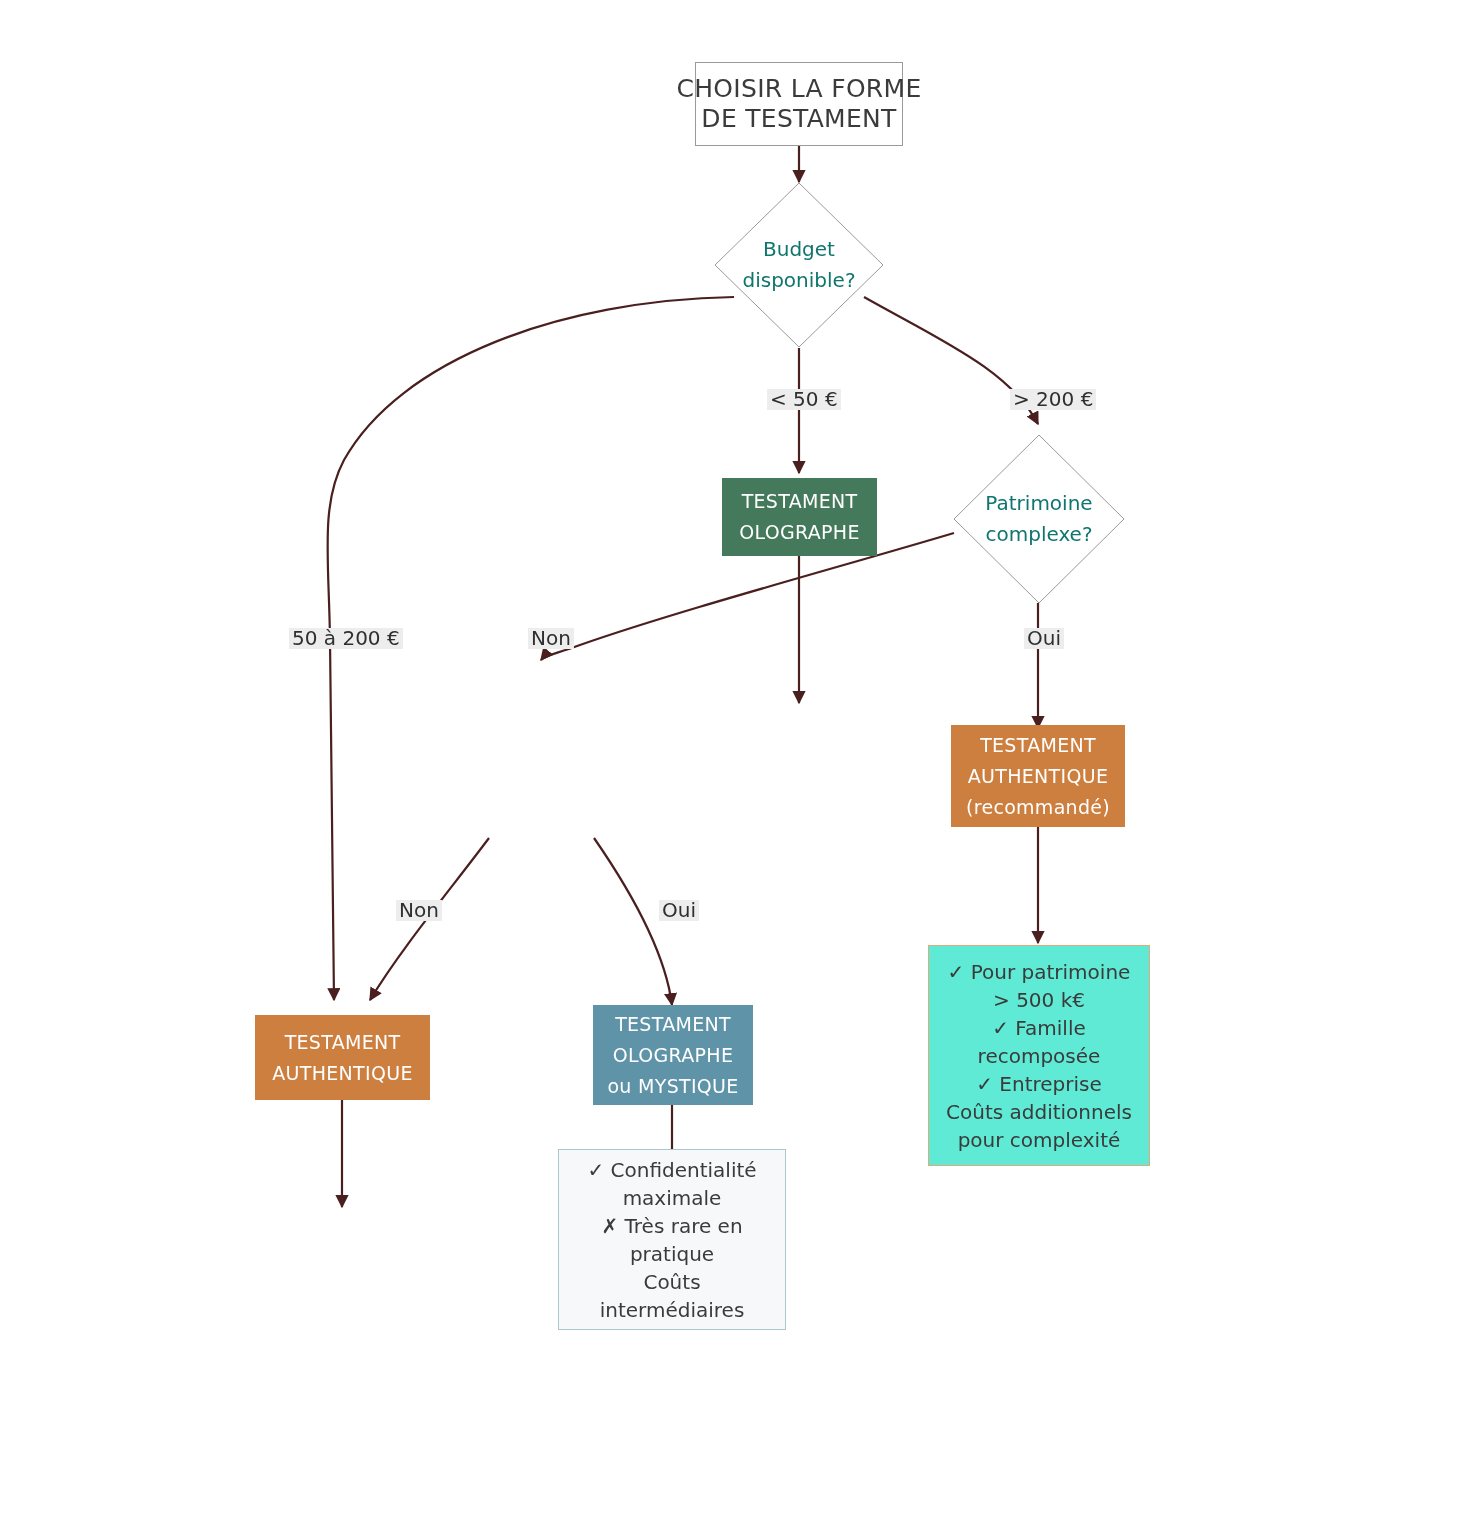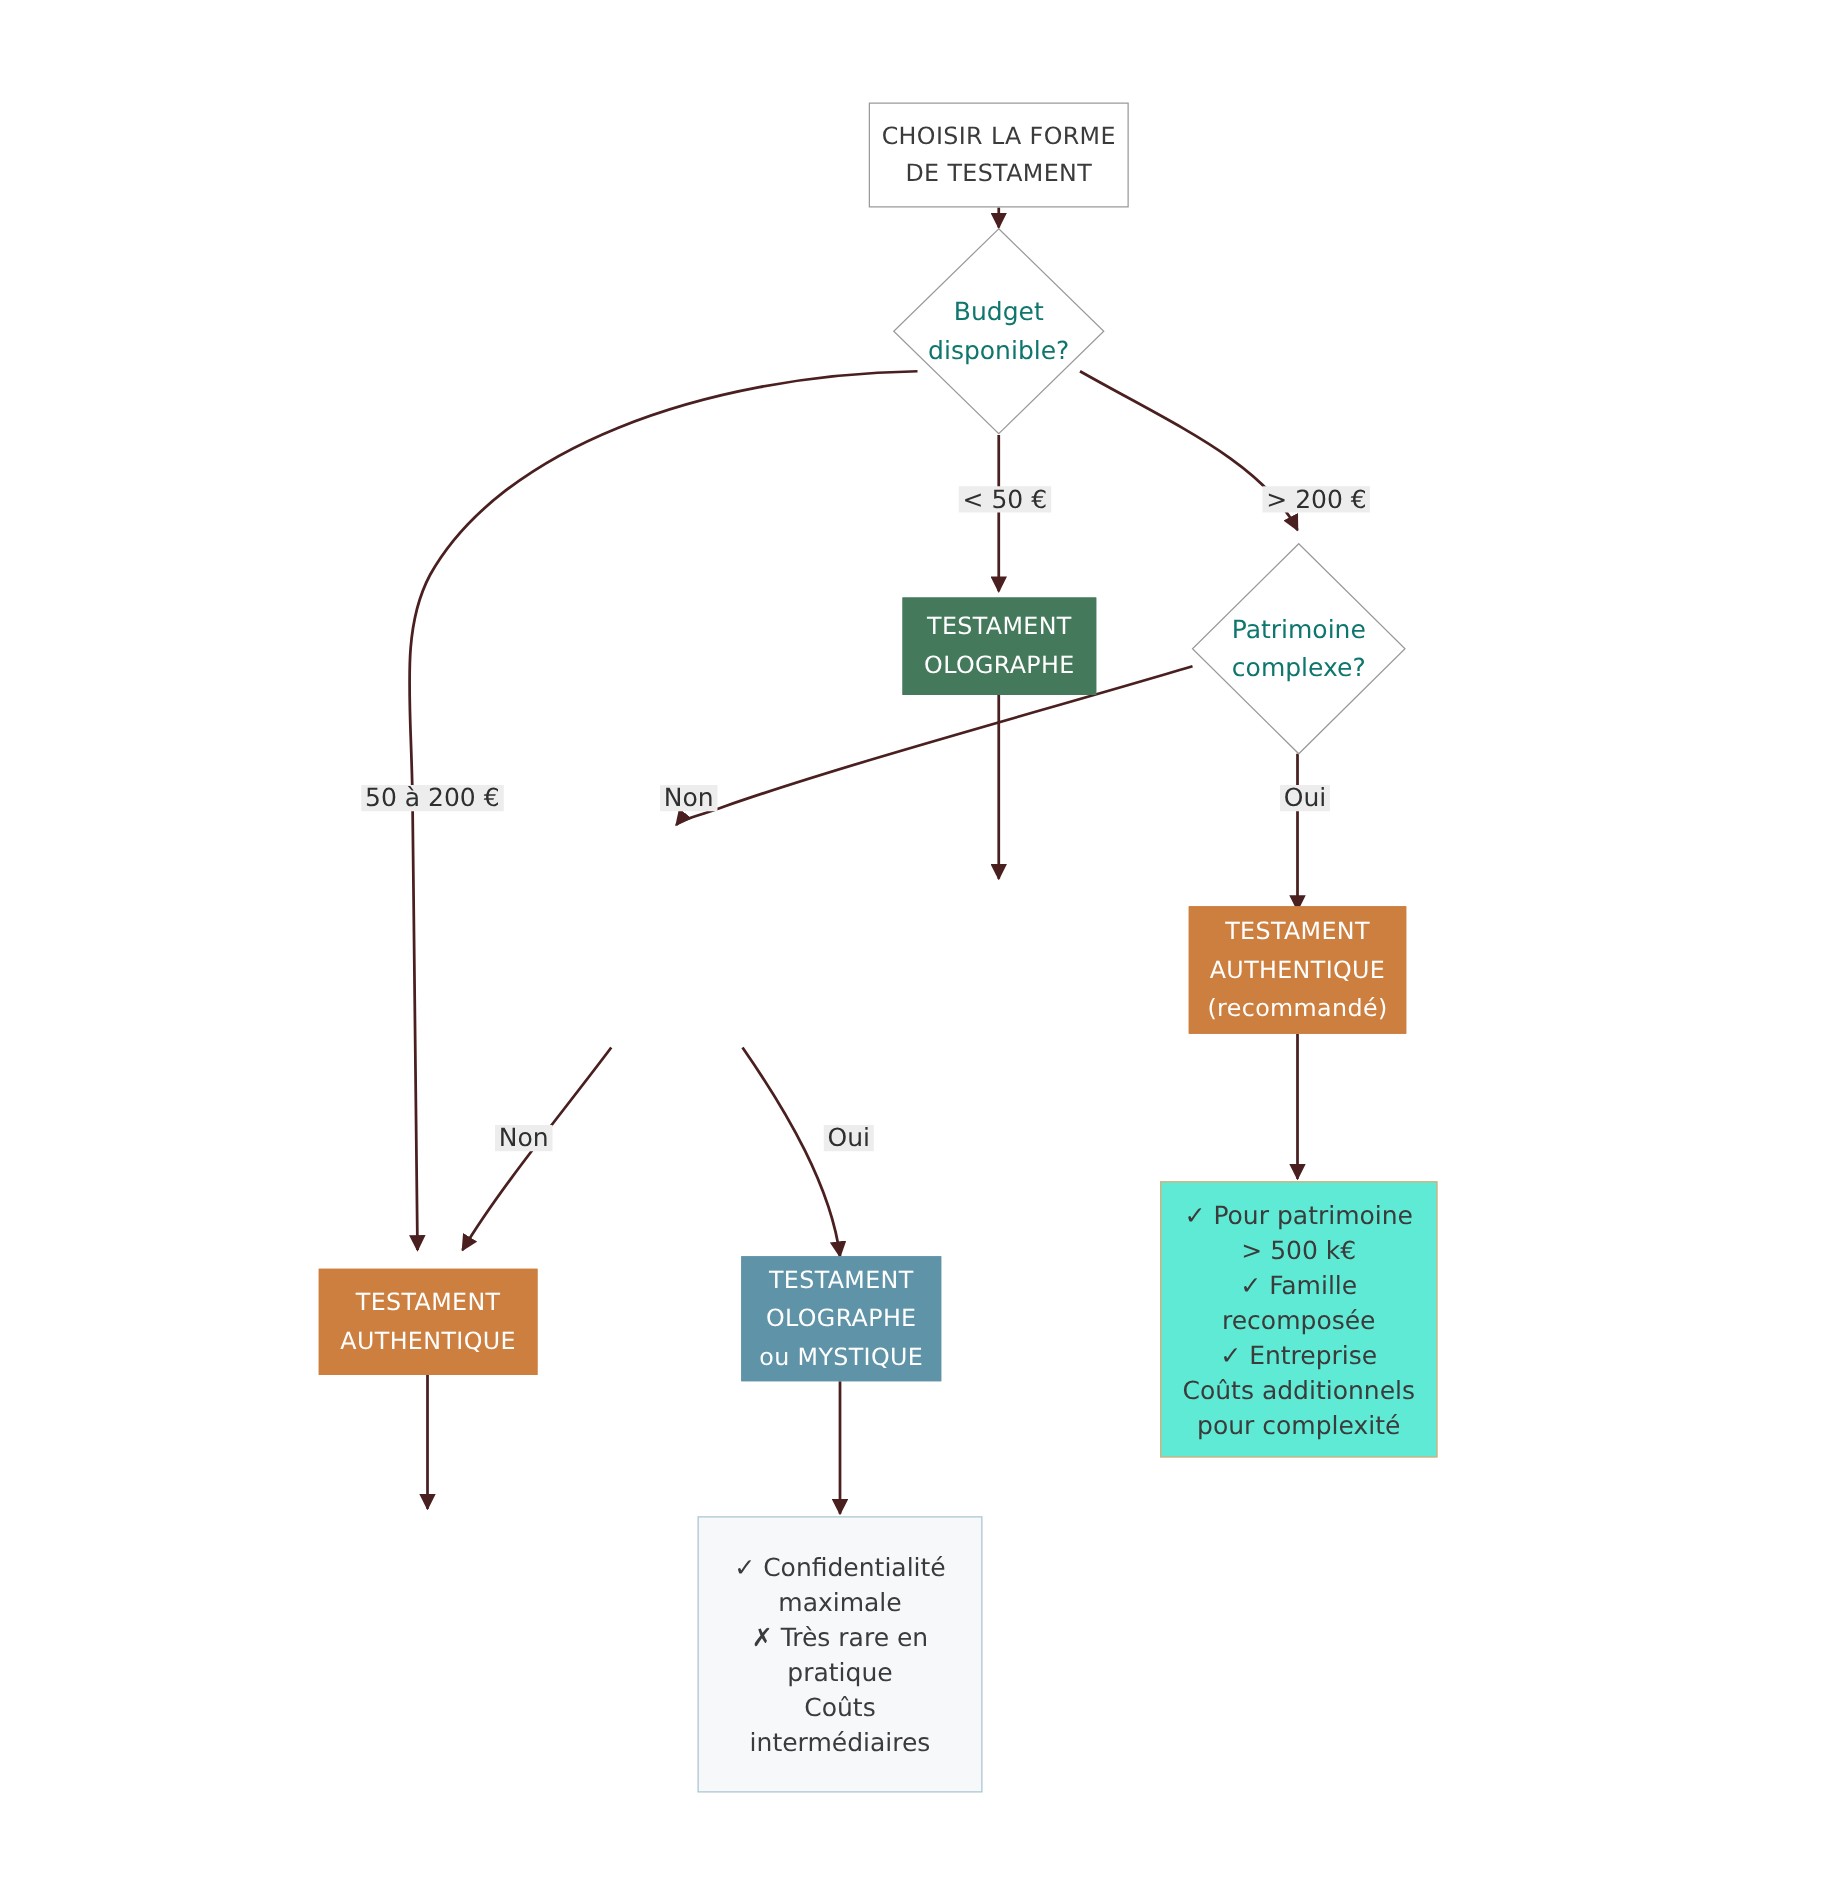--- a/index.html
+++ b/index.html
@@ -34,24 +34,23 @@
     flex-direction: column;
     align-items: center;
     justify-content: center;
     text-align: center;
   }
   
   .rect-plain {
     border: 1px solid #9a9a9a;
     background: #ffffff;
     color: #3b3b3b;
-    font-size: 19px;
+    font-size: 25px;
     line-height: 30px;
     letter-spacing: .3px;
-    margin-top: 20px;
   }
   .rect-green {
     background: #44795b;
     color: #ffffff;
     font-size: 19px;
     line-height: 31px;
     letter-spacing: .3px;
     border: 1px solid #44795b;
   }
   .rect-orange {
@@ -211,21 +210,21 @@
     <span class="ln">✓ Pour patrimoine</span>
     <span class="ln">&gt; 500 k€</span>
     <span class="ln">✓ Famille</span>
     <span class="ln">recomposée</span>
     <span class="ln">✓ Entreprise</span>
     <span class="ln">Coûts additionnels</span>
     <span class="ln">pour complexité</span>
   </div>
 
 
-  <div class="node note note-blue" style="left:558px; top:1213px; width:228px; height:221px;">
+  <div class="node note note-blue" style="left:558px; top:1149px; width:228px; height:181px;">
     <span class="ln">✓ Confidentialité</span>
     <span class="ln">maximale</span>
     <span class="ln">✗ Très rare en</span>
     <span class="ln">pratique</span>
     <span class="ln">Coûts</span>
     <span class="ln">intermédiaires</span>
   </div>
 
   <div class="edge-label" style="left:767px; top:389px;">&lt; 50 €</div>
 

